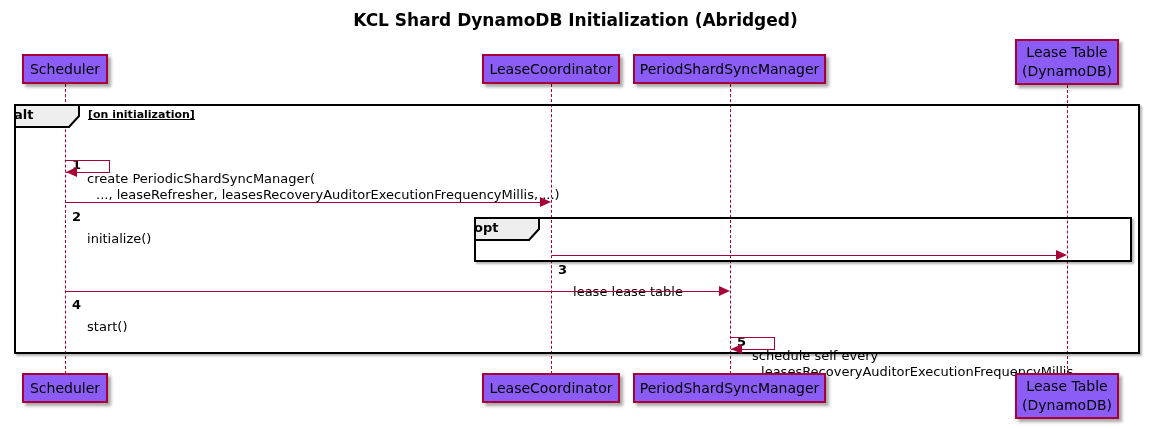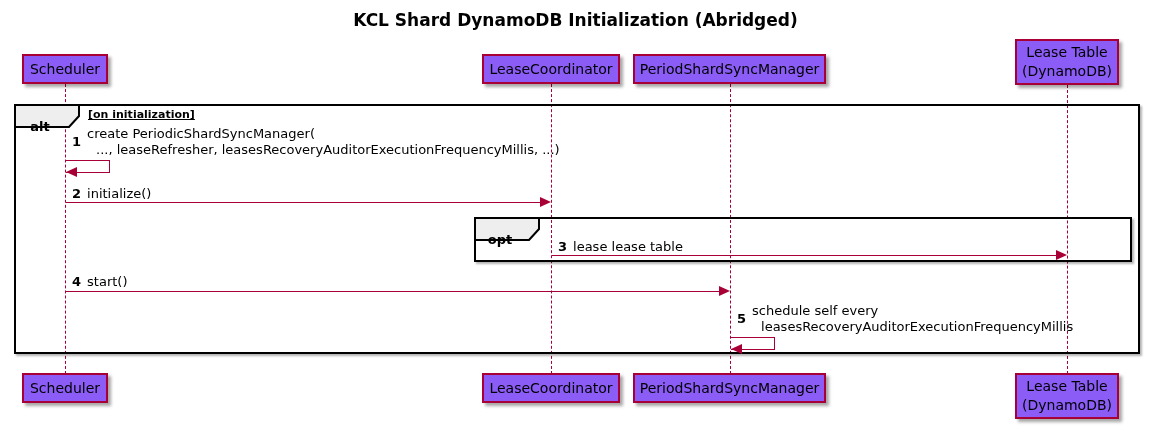--- a/index.html
+++ b/index.html
@@ -18,30 +18,30 @@
     font-size:14px; line-height:1.35; box-sizing:border-box; text-align:center;
   }
   .lifeline { position:absolute; width:0; border-left:1px dashed #A80036; }
   .frame {
     position:absolute; border:2px solid #000;
     box-shadow:2px 2px 2px rgba(0,0,0,0.30); box-sizing:border-box;
   }
   .pentagon { position:absolute; width:66px; height:24px; }
   .pentagon svg { display:block; }
   .pentagon .flabel {
-    position:absolute; top:3px; left:0; width:52px; text-align:center;
-    font-size:13px; font-weight:bold;margin-top:12px;
+    position:absolute; top:3px; left:0; width:52px; 
+    font-size:13px; font-weight:bold;
   }
   .condition { position:absolute; font-size:11px; font-weight:bold; white-space:nowrap;text-decoration:underline; }
   .msg {
     position:absolute; display:flex; align-items:center; gap:6px;
     font-size:13px; white-space:nowrap;
   }
   .msg .num { font-weight:bold; }
-  .msg .lines { display:flex; flex-direction:column; line-height:1.2; }
+  .msg .lines { display:flex; flex-direction:column; line-height:1.2;margin-top:45px; }
   .msg .lines .l2 { padding-left:9px; }
   .arrow-line { position:absolute; height:0; border-top:1px solid #A80036; }
   .arrow-head-right {
     position:absolute; width:0; height:0;
     border-left:11px solid #A80036; border-top:5px solid transparent; border-bottom:5px solid transparent;
   }
   .arrow-head-left {
     position:absolute; width:0; height:0;
     border-right:11px solid #A80036; border-top:5px solid transparent; border-bottom:5px solid transparent;
   }

